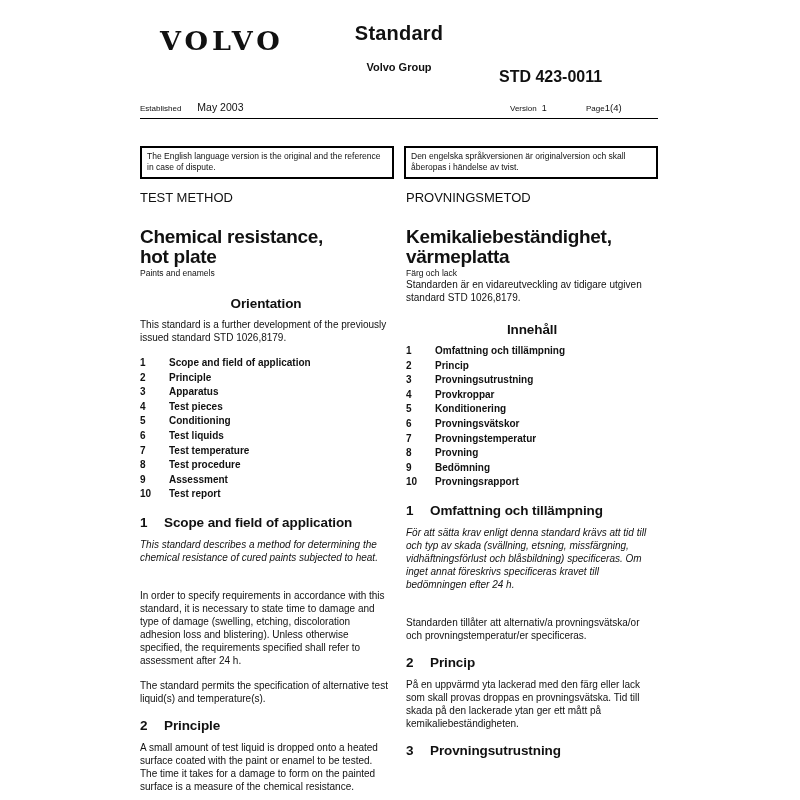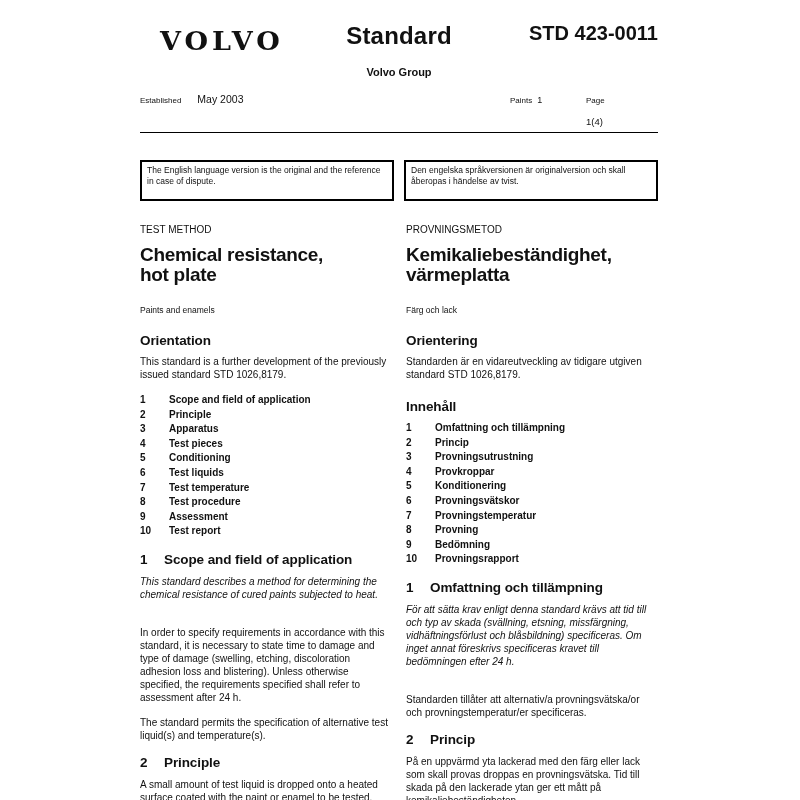--- a/index.html
+++ b/index.html
@@ -5,43 +5,43 @@
   * { box-sizing: border-box; margin: 0; padding: 0; }
   html, body { width: 800px; background: #ffffff; }
   body { font-family: "Liberation Sans", sans-serif; color: #111; -webkit-font-smoothing: antialiased; }
   .page { width: 518px; margin-left: 140px; padding-top: 22px; }
 
   
   .hdr-top { display: grid; grid-template-columns: 1fr auto 1fr; align-items: start; }
   .logo { font-family: "DejaVu Serif", serif; font-weight: bold; font-size: 27px;
           letter-spacing: 4px; padding-left: 20px; padding-top: 3px; transform: scaleY(0.96); }
   .hdr-center { text-align: center; }
-  .doc-type { font-size: 24px; font-weight: bold; letter-spacing: 0.2px; }
+  .doc-type { font-size: 20px; font-weight: bold; letter-spacing: 0.2px; }
   .org { font-size: 11px; font-weight: bold; margin-top: 16px; }
-  .std-no { font-size: 20px; font-weight: bold; text-align: right; white-space: nowrap; }
+  .std-no { font-size: 16px; font-weight: bold; text-align: center; white-space: nowrap; margin-top: 46px; }
   .hdr-meta { display: flex; align-items: baseline; margin-top: 15px; }
   .lbl-sm { font-size: 8px; }
   .established-val { font-size: 10.5px; margin-left: 16px; }
   .version-group { margin-left: auto; width: 76px; display: flex; gap: 5px; align-items: baseline; }
   .version-val { font-size: 9px; }
-  .page-group { width: 72px; display: flex; gap: 11px; align-items: baseline; flex-direction: column; }
+  .page-group { width: 72px; display: flex; align-items: baseline; }
   .page-val { font-size: 9.5px; }
   .rule { border-top: 1.5px solid #000; margin-top: 5px; }
 
   
   .notice-row { display: flex; gap: 10px; margin-top: 27px; }
-  .notice { flex: 1; border: 2px solid #000; padding: 3px 5px 12px; font-size: 8.5px; line-height: 11px; }
+  .notice { flex: 1; border: 2px solid #000; padding: 3px 5px 4px; font-size: 8.5px; line-height: 11px; }
 
   
   .cols { display: flex; gap: 14px; margin-top: 6px; }
   .col { flex: 1; min-width: 0; }
-  .method-label { font-size: 10px; margin-top: 17px; }
-  .doc-title { font-size: 19px; font-weight: bold; line-height: 20px; letter-spacing: -0.3px; margin-top: 10px; }
-  .subtitle { font-size: 8.5px; margin-top: 20px; }
-  h3 { font-size: 13.5px; font-weight: bold; margin-top: 18px; margin-bottom: 7px; letter-spacing: -0.1px; }
+  .method-label { font-size: 13px; margin-top: 5px; }
+  .doc-title { font-size: 19px; font-weight: bold; line-height: 20px; letter-spacing: -0.3px; margin-top: 22px; }
+  .subtitle { font-size: 8.5px; margin-top: 1px; }
+  h3 { font-size: 13.5px; font-weight: bold; margin-top: 18px; margin-bottom: 7px; letter-spacing: -0.1px; text-align: center; }
   p { font-size: 10px; line-height: 13px; margin-bottom: 12px; }
   .gap-lg { margin-bottom: 25px; font-style: italic; }
 
   .toc { margin-top: 3px; }
   .toc-row { display: flex; font-size: 10px; font-weight: bold; line-height: 14.6px; }
   .toc-num { width: 29px; flex: none; }
 
   .sec-h { display: flex; font-size: 13.5px; font-weight: bold; margin-top: 13px; margin-bottom: 8px; letter-spacing: -0.1px; }
   .sec-num { width: 24px; flex: none; }
 </style>
@@ -56,21 +56,21 @@
       <div class="hdr-center">
         <div class="doc-type">Standard</div>
         <div class="org">Volvo Group</div>
       </div>
       <div class="std-no">STD 423-0011</div>
     </div>
     <div class="hdr-meta">
       <span class="lbl-sm">Established</span>
       <span class="established-val">May 2003</span>
       <span class="version-group">
-        <span class="lbl-sm">Paints</span>
+        <span class="lbl-sm">Version</span>
         <span class="version-val">1</span>
       </span>
       <span class="page-group">
         <span class="lbl-sm">Page</span>
         <span class="page-val">1(4)</span>
       </span>
     </div>
     <div class="rule"></div>
   </header>
 
@@ -157,21 +157,20 @@
     </section>
 
     <section class="col">
       <div class="method-label">PROVNINGSMETOD</div>
       <div class="doc-title">
         <div>Kemikaliebeständighet,</div>
         <div>värmeplatta</div>
       </div>
       <div class="subtitle">Färg och lack</div>
 
-      <h3>Orientering</h3>
       <p>Standarden är en vidareutveckling av tidigare utgiven standard STD 1026,8179.</p>
 
       <h3>Innehåll</h3>
       <div class="toc">
         <div class="toc-row">
             <span class="toc-num">1</span>
             <span>Omfattning och tillämpning</span>
           </div>
         <div class="toc-row">
             <span class="toc-num">2</span>

